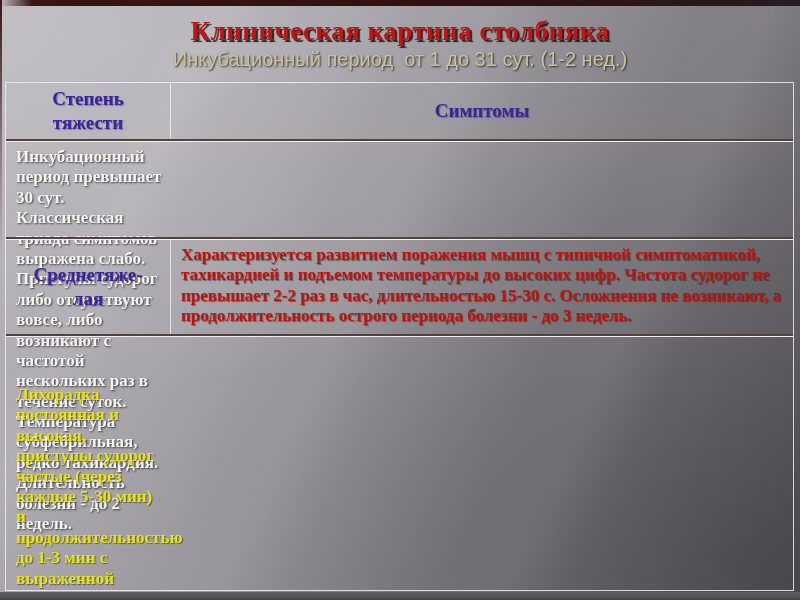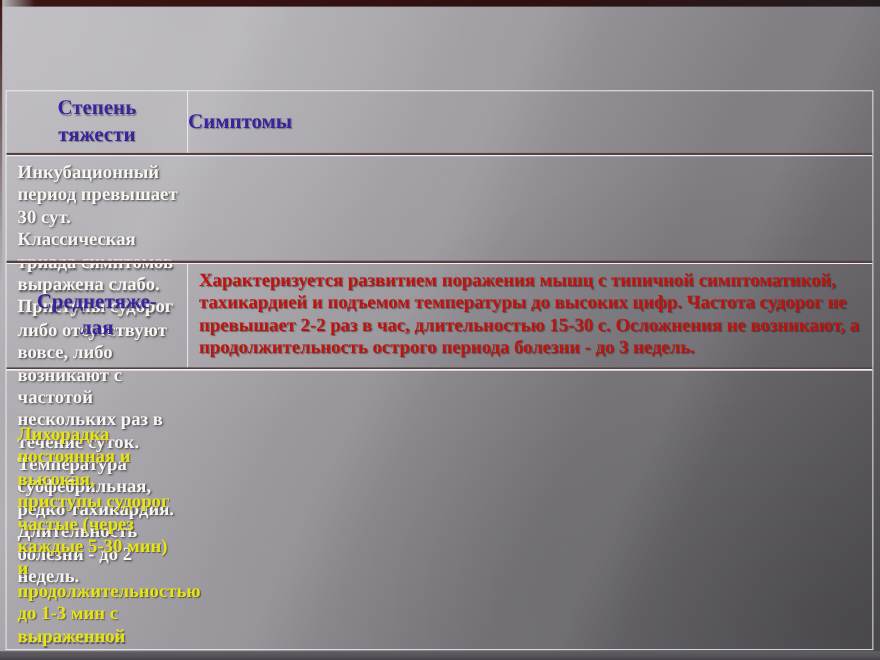--- a/index.html
+++ b/index.html
@@ -73,21 +73,21 @@
     display: flex; align-items: center; justify-content: center;
     text-align: center;
   }
   .cell.left span {
     display: inline-block; max-width: 122px;
     font-weight: bold; font-size: 19px; line-height: 1.25;
     color: #3b239a;
     text-shadow: 1px 1px 1px rgba(20,15,40,0.35);
   }
   .cell.head-sym {
-    display: flex; align-items: center; justify-content: flex-start;
+    display: flex; align-items: center; justify-content: center;
   }
   .cell.head-sym span {
     font-weight: bold; font-size: 19px;
     color: #3b239a;
     text-shadow: 1px 1px 1px rgba(20,15,40,0.35);
   }
   .cell.sym {
     padding: 5px 9px 0 10px;
     font-weight: bold; font-size: 17px; line-height: 1.2;
     text-align: left;
@@ -96,20 +96,24 @@
   .sym-medium { color: #c0120e; text-shadow: 1px 1px 1px rgba(0,0,0,0.40); }
   .sym-severe { color: #e8e411; text-shadow: 1px 1px 1px rgba(0,0,0,0.45); margin-top: 43px; }
 </style>
 </head>
 <body>
 
 <div class="slide">
   <div class="top-band"></div>
   <div class="left-band"></div>
 
+  <div class="slide-header">
+    <h1 class="slide-title">Клиническая картина столбняка</h1>
+    <h2 class="slide-subtitle">Инкубационный период  от 1 до 31 сут. (1-2 нед.)</h2>
+  </div>
 
   <div class="sev-table">
 
     <div class="cell left">
       <span>Степень тяжести</span>
     </div>
     <div class="cell head-sym">
       <span>Симптомы</span>
     </div>
 

